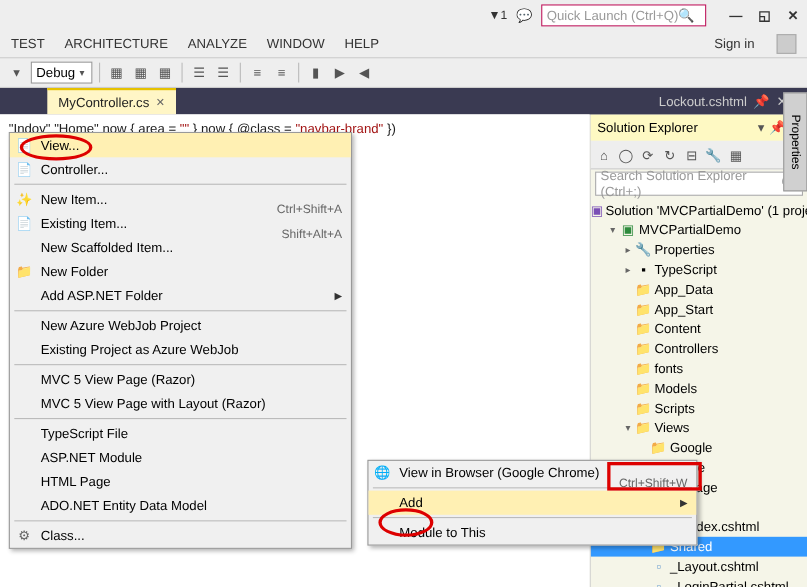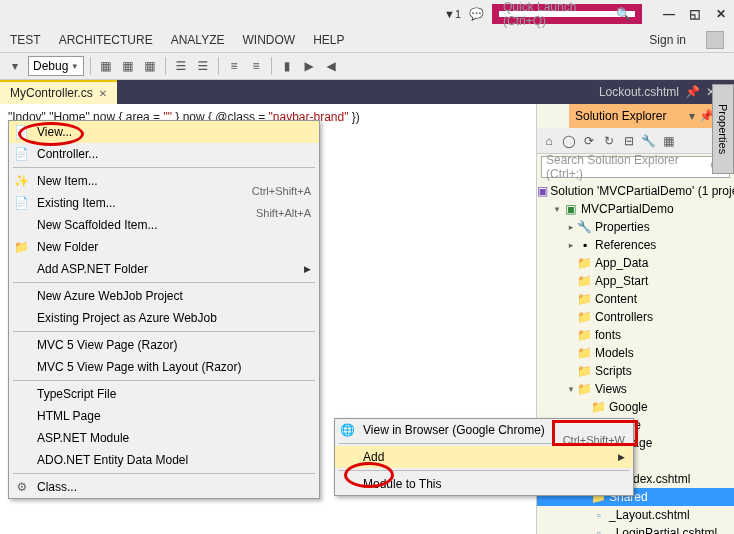--- a/index.html
+++ b/index.html
@@ -1,47 +1,47 @@
 <!DOCTYPE html>
 <html><head>
 <meta charset="utf-8">
 <style>
 * { margin: 0; padding: 0; box-sizing: border-box; font-family: "Segoe UI", Tahoma, sans-serif; font-size: 12px; }
 body { width: 734px; height: 534px; background: #eee; overflow: hidden; position: relative; }
 
 .titlebar { height: 28px; background: #eee; display: flex; align-items: center; justify-content: flex-end; padding: 0 6px; gap: 8px; }
 .titlebar .flag { font-size: 11px; color: #333; }
-.titlebar .searchbox { width: 150px; height: 20px; border: 7px solid #be185d; background: #fff; padding: 0 4px; color: #999; display: flex; align-items: center; }
+.titlebar .searchbox { width: 150px; height: 20px; border: 1px solid #be185d; background: #fff; padding: 0 4px; color: #999; display: flex; align-items: center; }
 .titlebar .mag { color: #555; }
 .winbtns { display: flex; gap: 12px; margin-left: 12px; }
 .winbtn { width: 14px; height: 14px; display: flex; align-items: center; justify-content: center; color: #333; font-weight: bold; }
 
 .menubar { height: 24px; background: #eee; display: flex; align-items: center; padding: 0 10px; gap: 18px; color: #333; }
 .menubar .right { margin-left: auto; display: flex; align-items: center; gap: 20px; }
 .avatar { width: 18px; height: 18px; background: #ccc; border: 1px solid #aaa; }
 
 .toolbar { height: 28px; background: #eee; border-top: 1px solid #ccc; border-bottom: 1px solid #ccc; display: flex; align-items: center; padding: 0 6px; gap: 4px; }
 .combo { height: 20px; border: 1px solid #999; background: #fff; padding: 0 4px; display: flex; align-items: center; gap: 4px; min-width: 56px; }
 .combo .arr { font-size: 9px; color: #555; }
 .tbicon { width: 18px; height: 18px; display: flex; align-items: center; justify-content: center; color: #555; }
 .sep { width: 1px; height: 18px; background: #bbb; margin: 0 2px; }
 
 .tabstrip { height: 24px; background: #3a3a52; display: flex; align-items: flex-end; position: relative; }
-.tab { height: 24px; padding: 0 10px; display: flex; align-items: center; gap: 6px; color: #ccc; font-size: 12px; }
+.tab { height: 24px; padding: 0 10px; display: flex; align-items: center; gap: 6px; color: #ccc; font-size: 12px; margin-left: 43px; }
 .tab.active { background: #fff6c6; color: #222; border-top: 2px solid #e6c200; }
 .tab .x { font-size: 10px; color: #666; }
 .tabspacer { flex: 1; }
 .tabright { color: #ccc; padding: 0 6px; display: flex; align-items: center; gap: 6px; height: 24px; }
 
 .main { display: flex; height: 430px; }
 .editor { flex: 1; background: #fff; position: relative; padding: 6px 8px; font-family: Consolas, monospace; font-size: 12px; color: #222; overflow: hidden; }
 .codeline .str { color: #a31515; }
 
 .explorer { width: 198px; background: #f5f5e8; border-left: 1px solid #ccc; display: flex; flex-direction: column; }
-.exp-title { height: 24px; background: #fdba74; display: flex; align-items: center; justify-content: space-between; padding: 0 6px; font-size: 12px; margin-left: 32px; }
+.exp-title { height: 24px; background: #fef9c3; display: flex; align-items: center; justify-content: space-between; padding: 0 6px; font-size: 12px; }
 .exp-title .btns { display: flex; gap: 4px; color: #555; font-size: 10px; }
 .exp-toolbar { height: 26px; background: #eee; display: flex; align-items: center; padding: 0 4px; gap: 4px; border-bottom: 1px solid #ccc; }
 .exp-toolbar .ic { width: 16px; height: 16px; display: flex; align-items: center; justify-content: center; color: #555; }
 .exp-search { height: 22px; border: 1px solid #aaa; background: #fff; margin: 2px 4px; padding: 0 4px; display: flex; align-items: center; color: #999; justify-content: space-between; }
 .tree { flex: 1; overflow: hidden; padding: 2px 0; }
 .tn { display: flex; align-items: center; height: 18px; padding-right: 2px; white-space: nowrap; }
 .tn .exp { width: 12px; text-align: center; color: #666; font-size: 9px; }
 .tn .ic { width: 16px; text-align: center; }
 .tn .lbl { padding-left: 2px; }
 .tn.sel { background: #3399ff; color: #fff; }
@@ -175,21 +175,21 @@
           <span class="lbl">MVCPartialDemo</span>
         </div>
         <div class="tn" style="padding-left: 28px;">
           <span class="exp">▸</span>
           <span class="ic ">🔧</span>
           <span class="lbl">Properties</span>
         </div>
         <div class="tn" style="padding-left: 28px;">
           <span class="exp">▸</span>
           <span class="ic ">▪</span>
-          <span class="lbl">References</span>
+          <span class="lbl">TypeScript</span>
         </div>
         <div class="tn" style="padding-left: 28px;">
           <span class="exp"></span>
           <span class="ic folder-ic">📁</span>
           <span class="lbl">App_Data</span>
         </div>
         <div class="tn" style="padding-left: 28px;">
           <span class="exp"></span>
           <span class="ic folder-ic">📁</span>
           <span class="lbl">App_Start</span>
@@ -321,25 +321,25 @@
       <span class="ic"></span>
       <span>MVC 5 View Page with Layout (Razor)</span>
     </div>
     <div class="msep"></div>
     <div class="mi">
       <span class="ic"></span>
       <span>TypeScript File</span>
     </div>
     <div class="mi">
       <span class="ic"></span>
+      <span>ASP.NET Module</span>
+    </div>
+    <div class="mi">
+      <span class="ic"></span>
       <span>HTML Page</span>
-    </div>
-    <div class="mi">
-      <span class="ic"></span>
-      <span>ASP.NET Module</span>
     </div>
     <div class="mi">
       <span class="ic"></span>
       <span>ADO.NET Entity Data Model</span>
     </div>
     <div class="msep"></div>
     <div class="mi">
       <span class="ic">⚙</span>
       <span>Class...</span>
     </div>

